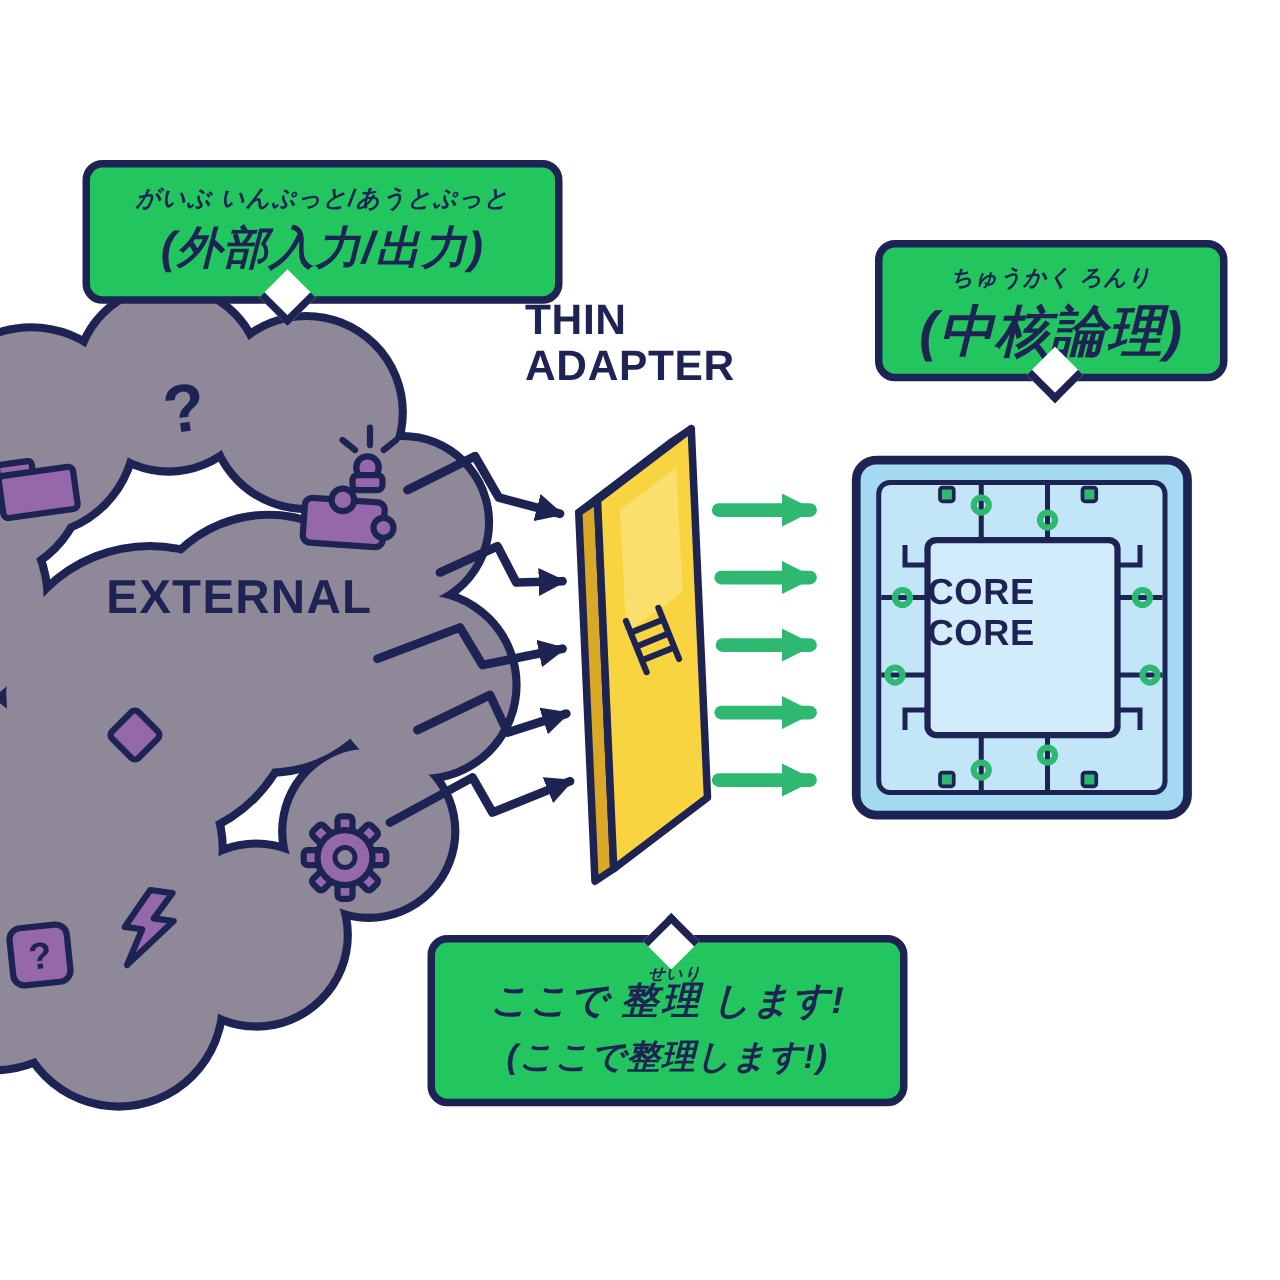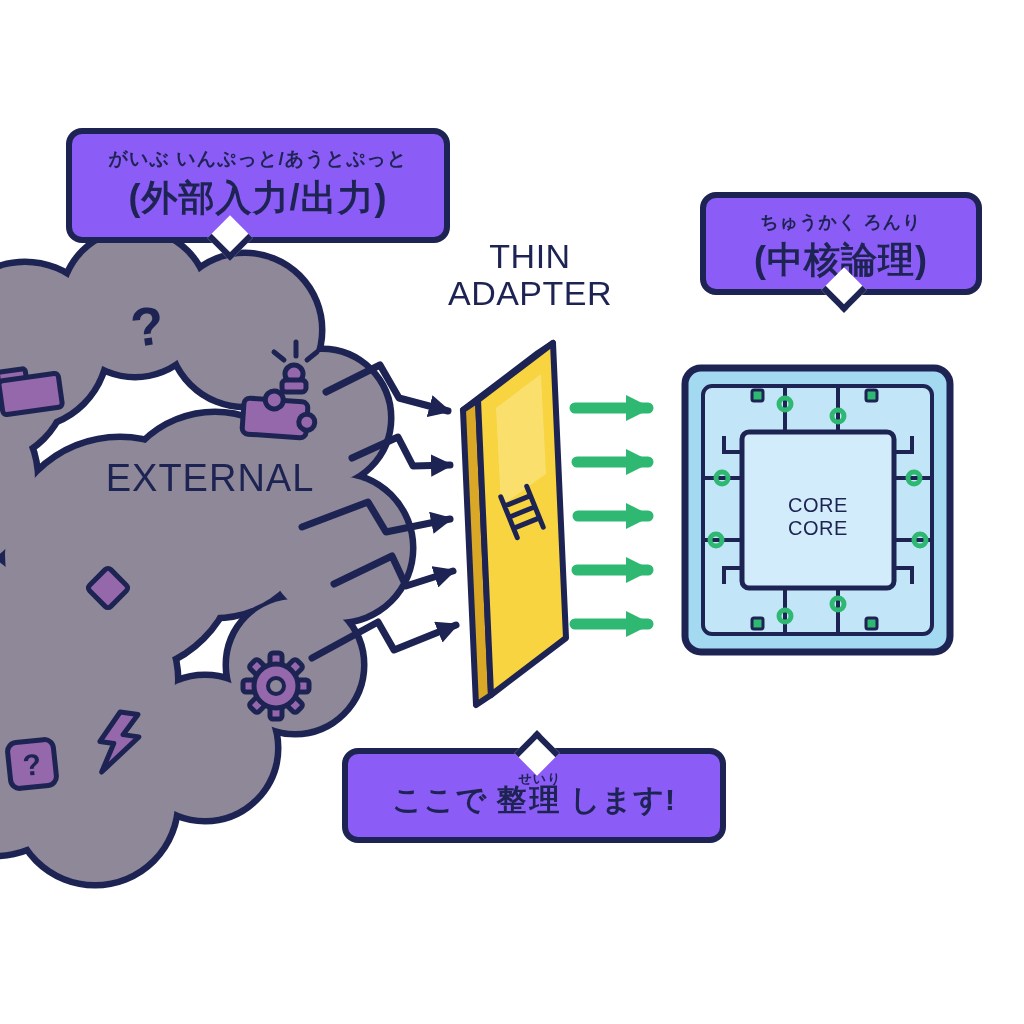--- a/index.html
+++ b/index.html
@@ -29,42 +29,42 @@
   .adapter-top{fill:var(--yellow_mid);stroke:var(--navy);stroke-width:6;stroke-linejoin:round;}
   .adapter-sheen{fill:var(--yellow_light);opacity:.75;}
   .chip-outer{fill:var(--chip_blue);stroke:var(--navy);stroke-width:7;}
   .chip-inner{fill:var(--chip_mid);stroke:var(--navy);stroke-width:4;}
   .chip-core{fill:var(--chip_core);stroke:var(--navy);stroke-width:5;}
   .trace{stroke:var(--navy);stroke-width:4;fill:none;}
   .pad-ring{fill:none;stroke:var(--green);stroke-width:5;}
   .pad-square{fill:var(--green);stroke:var(--navy);stroke-width:3;}
 
   
-  .floating-label{position:absolute;text-align:center;font-weight:400;color:var(--navy);}
+  .floating-label{position:absolute;font-weight:700;color:var(--navy);}
   .floating-label span{display:block;}
   #thin-adapter-title{left:420px;top:238px;width:220px;font-size:34px;line-height:1.08;letter-spacing:.5px;}
   #external-io-label{left:85px;top:458px;width:250px;font-size:38px;line-height:1.06;letter-spacing:1px;}
-  #core-logic-label{left:742px;top:494px;width:152px;font-size:20px;line-height:1.15;letter-spacing:.5px;}
+  #core-logic-label{left:742px;top:458px;width:152px;font-size:29px;line-height:1.15;letter-spacing:.5px;}
 
   
   .bubble{
-    position:absolute;background:#8b5cf6;border:6px solid var(--navy);
-    border-radius:16px;text-align:center;color:var(--navy);z-index:5;
+    position:absolute;background:#22c55e;border:6px solid var(--navy);
+    border-radius:16px;text-align:center;color:var(--navy);z-index:5;font-style:italic;
   }
   .bubble .tail{position:absolute;width:26px;height:26px;background:#fff;transform:rotate(45deg);}
   .tail.down{bottom:-17px;border-right:6px solid var(--navy);border-bottom:6px solid var(--navy);}
   .tail.up{top:-17px;border-left:6px solid var(--navy);border-top:6px solid var(--navy);}
   .furigana{display:block;font-size:19px;font-weight:700;letter-spacing:1px;margin-bottom:2px;}
   .bubble-label{display:block;font-size:36px;font-weight:800;letter-spacing:1px;}
   #bubble-external{left:66px;top:128px;width:344px;padding:12px 14px 14px;}
   #bubble-external .tail{left:142px;}
   #bubble-core{left:700px;top:192px;width:250px;padding:12px 10px 4px;}
   #bubble-core .tail{left:calc(50% - 13px);}
   #bubble-core .furigana{font-size:18px;}
-  #bubble-core .bubble-label{font-size:36px;}
+  #bubble-core .bubble-label{font-size:44px;}
   #bubble-adapter{left:342px;top:748px;width:340px;padding:18px 16px 16px;}
   #bubble-adapter .tail{left:calc(50% - 13px);}
   .note-line1{display:block;font-size:30px;font-weight:800;letter-spacing:1px;}
   .note-line1 ruby rt{font-size:13px;font-weight:700;margin-left:23px;}
   .note-line2{display:block;font-size:27px;font-weight:800;margin-top:6px;letter-spacing:1px;}
 </style>
 </head>
 <body>
 
 <div id="canvas">
@@ -244,16 +244,17 @@
   <div class="bubble" id="bubble-core">
     <span class="furigana">ちゅうかく ろんり</span>
     <span class="bubble-label">(中核論理)</span>
     <span class="tail down"></span>
   </div>
 
   <div class="bubble" id="bubble-adapter">
     <span class="note-line1">
       <span>ここで </span><ruby><span>整理</span><rt>せいり</rt></ruby><span> します!</span>
     </span>
+    <span class="note-line2">(ここで整理します!)</span>
     <span class="tail up"></span>
   </div>
 
 </div>
 
 </body></html>

